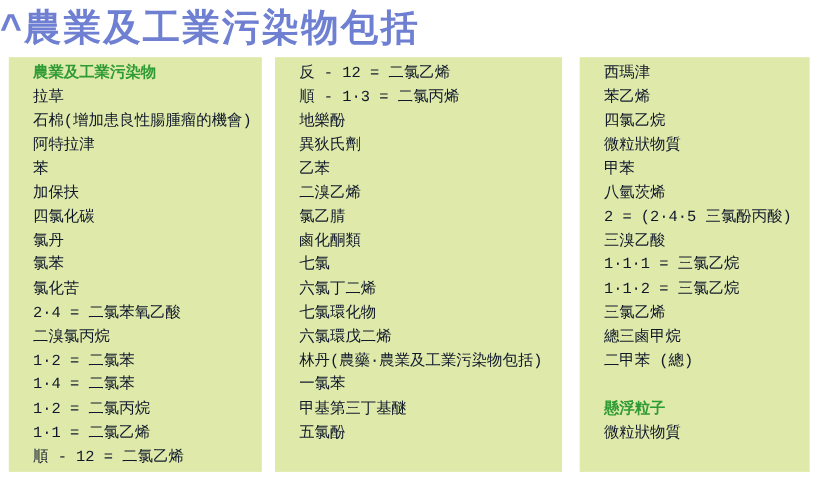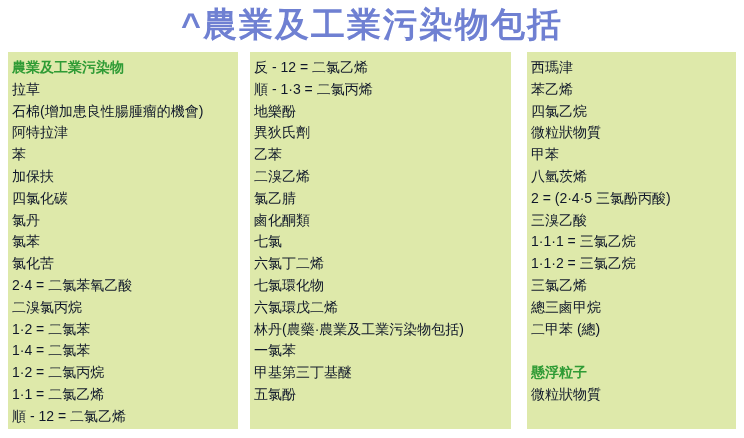--- a/index.html
+++ b/index.html
@@ -13,39 +13,40 @@
     width: 744px;
     height: 438px;
     background: #ffffff;
     overflow: hidden;
   }
   .title {
     position: absolute;
     top: 2px;
     left: 0;
     width: 744px;
-    text-align: center;
+    text-align: left;
     font-size: 34px;
     font-weight: bold;
     color: #6f80d2;
     letter-spacing: 2px;
     white-space: nowrap;
   }
   .panels {
     position: absolute;
     top: 52px;
     left: 8px;
     display: flex;
   }
   .panel {
     background: #dee9aa;
     height: 377px;
     box-sizing: border-box;
-    padding: 5px 2px 4px 4px;
+    padding: 5px 2px 4px 22px;
     overflow: hidden;
+    font-family: Liberation Mono, monospace;
   }
   .panel-1 { width: 230px; margin-right: 12px; }
   .panel-2 { width: 261px; margin-right: 16px; }
   .panel-3 { width: 209px; }
   .row {
     height: 21.8px;
     line-height: 21.8px;
     font-size: 14px;
     color: #0f172a;
     white-space: nowrap;

